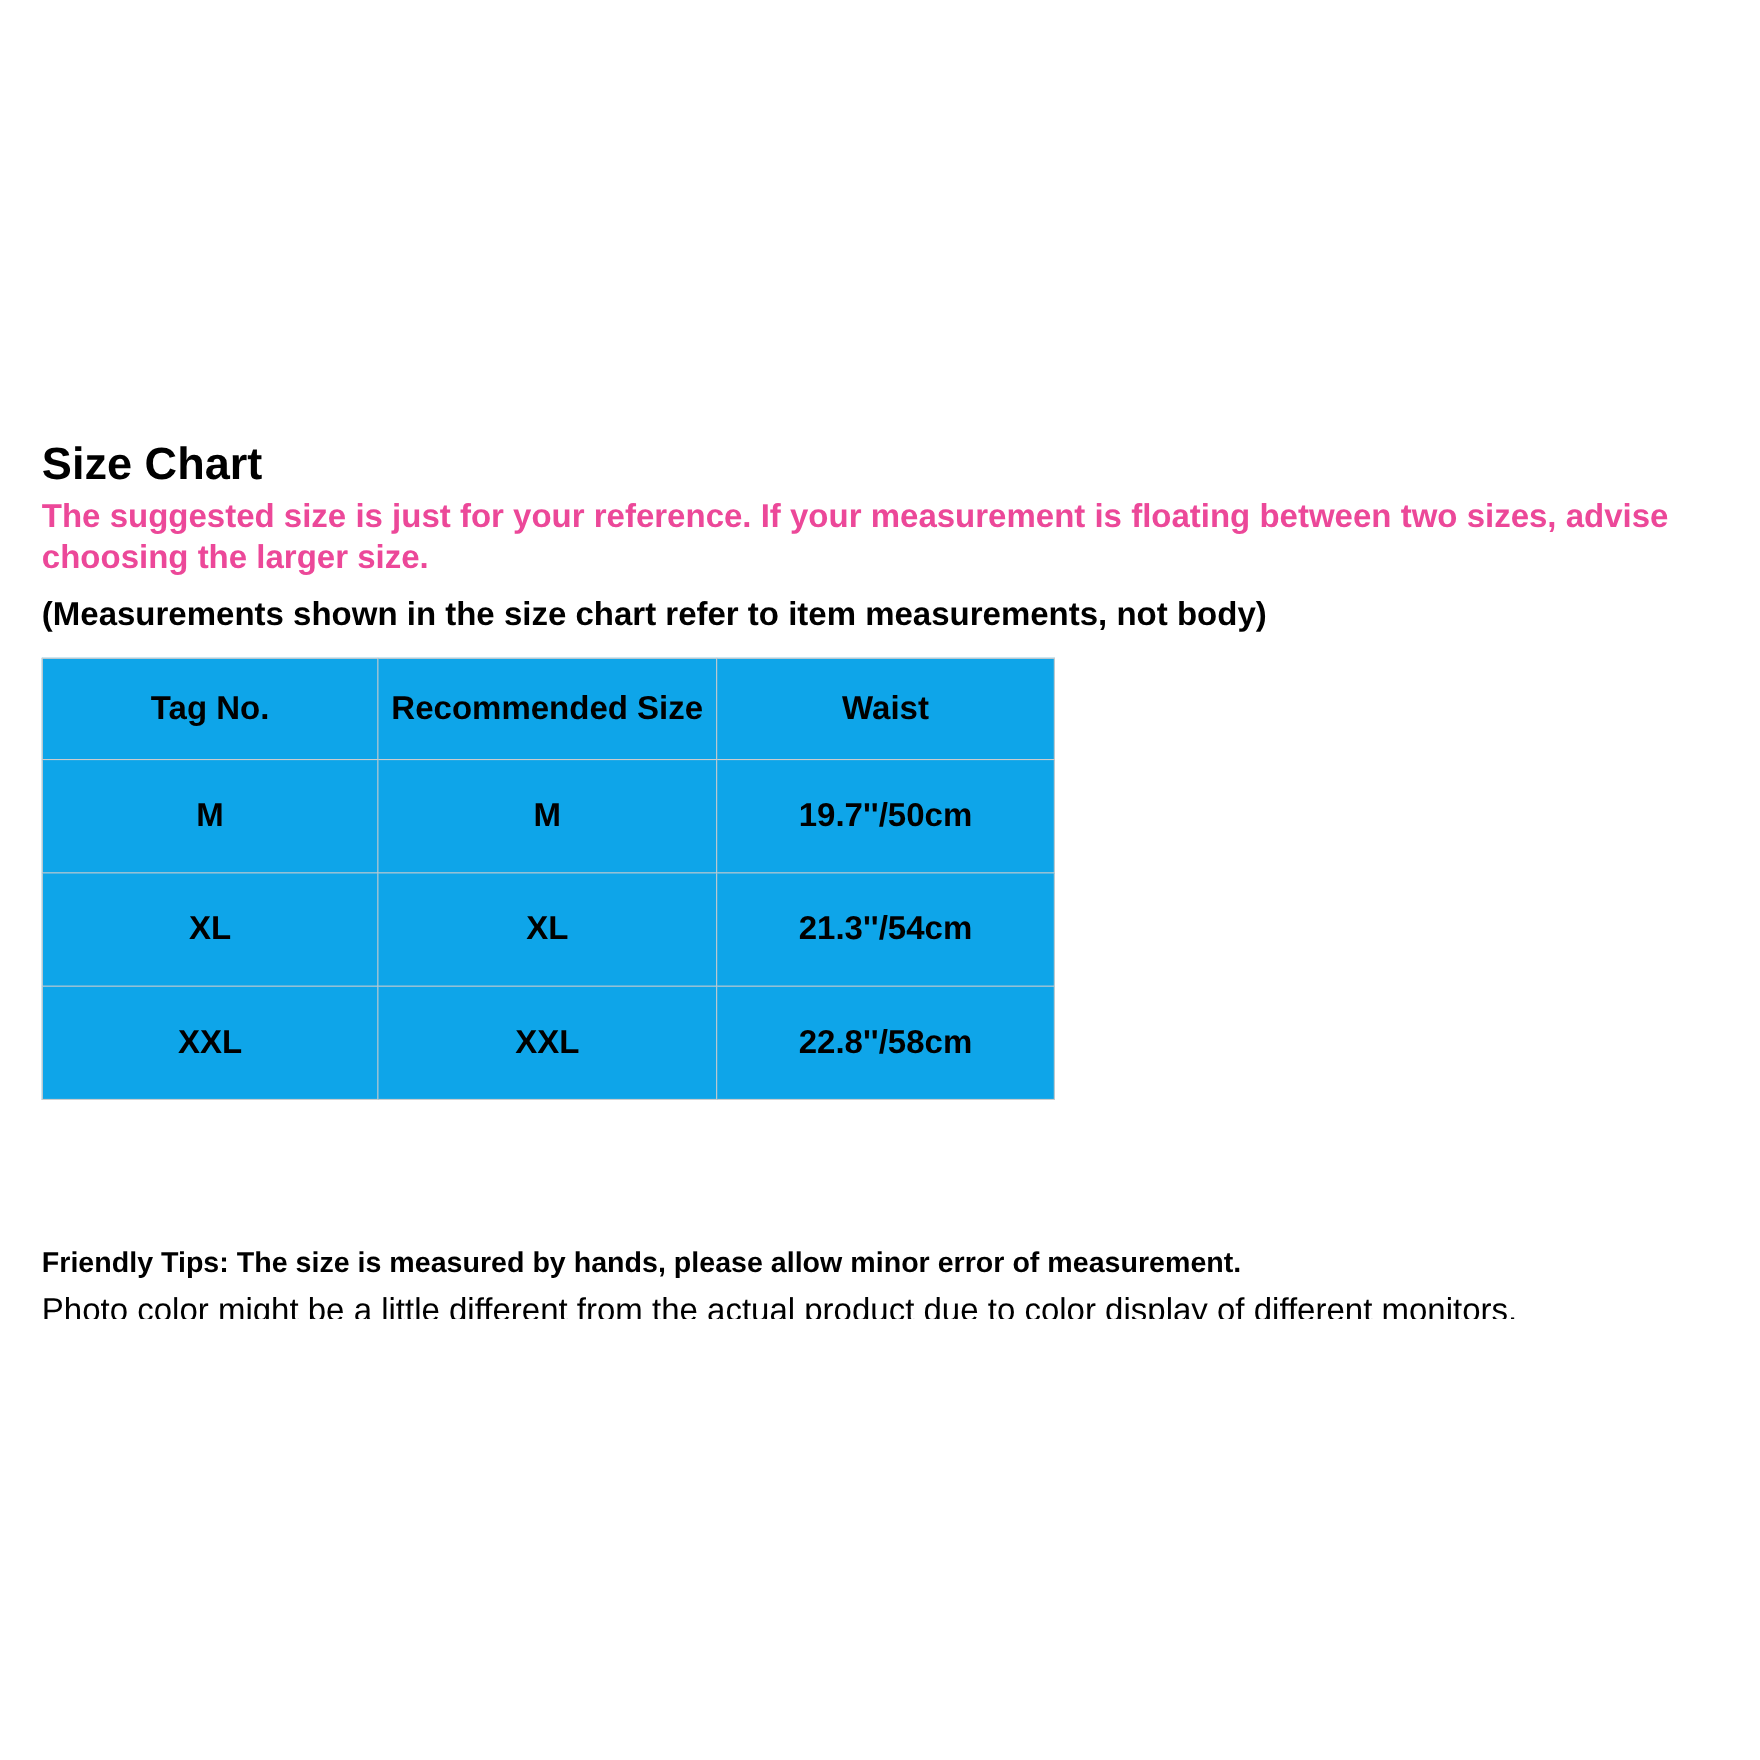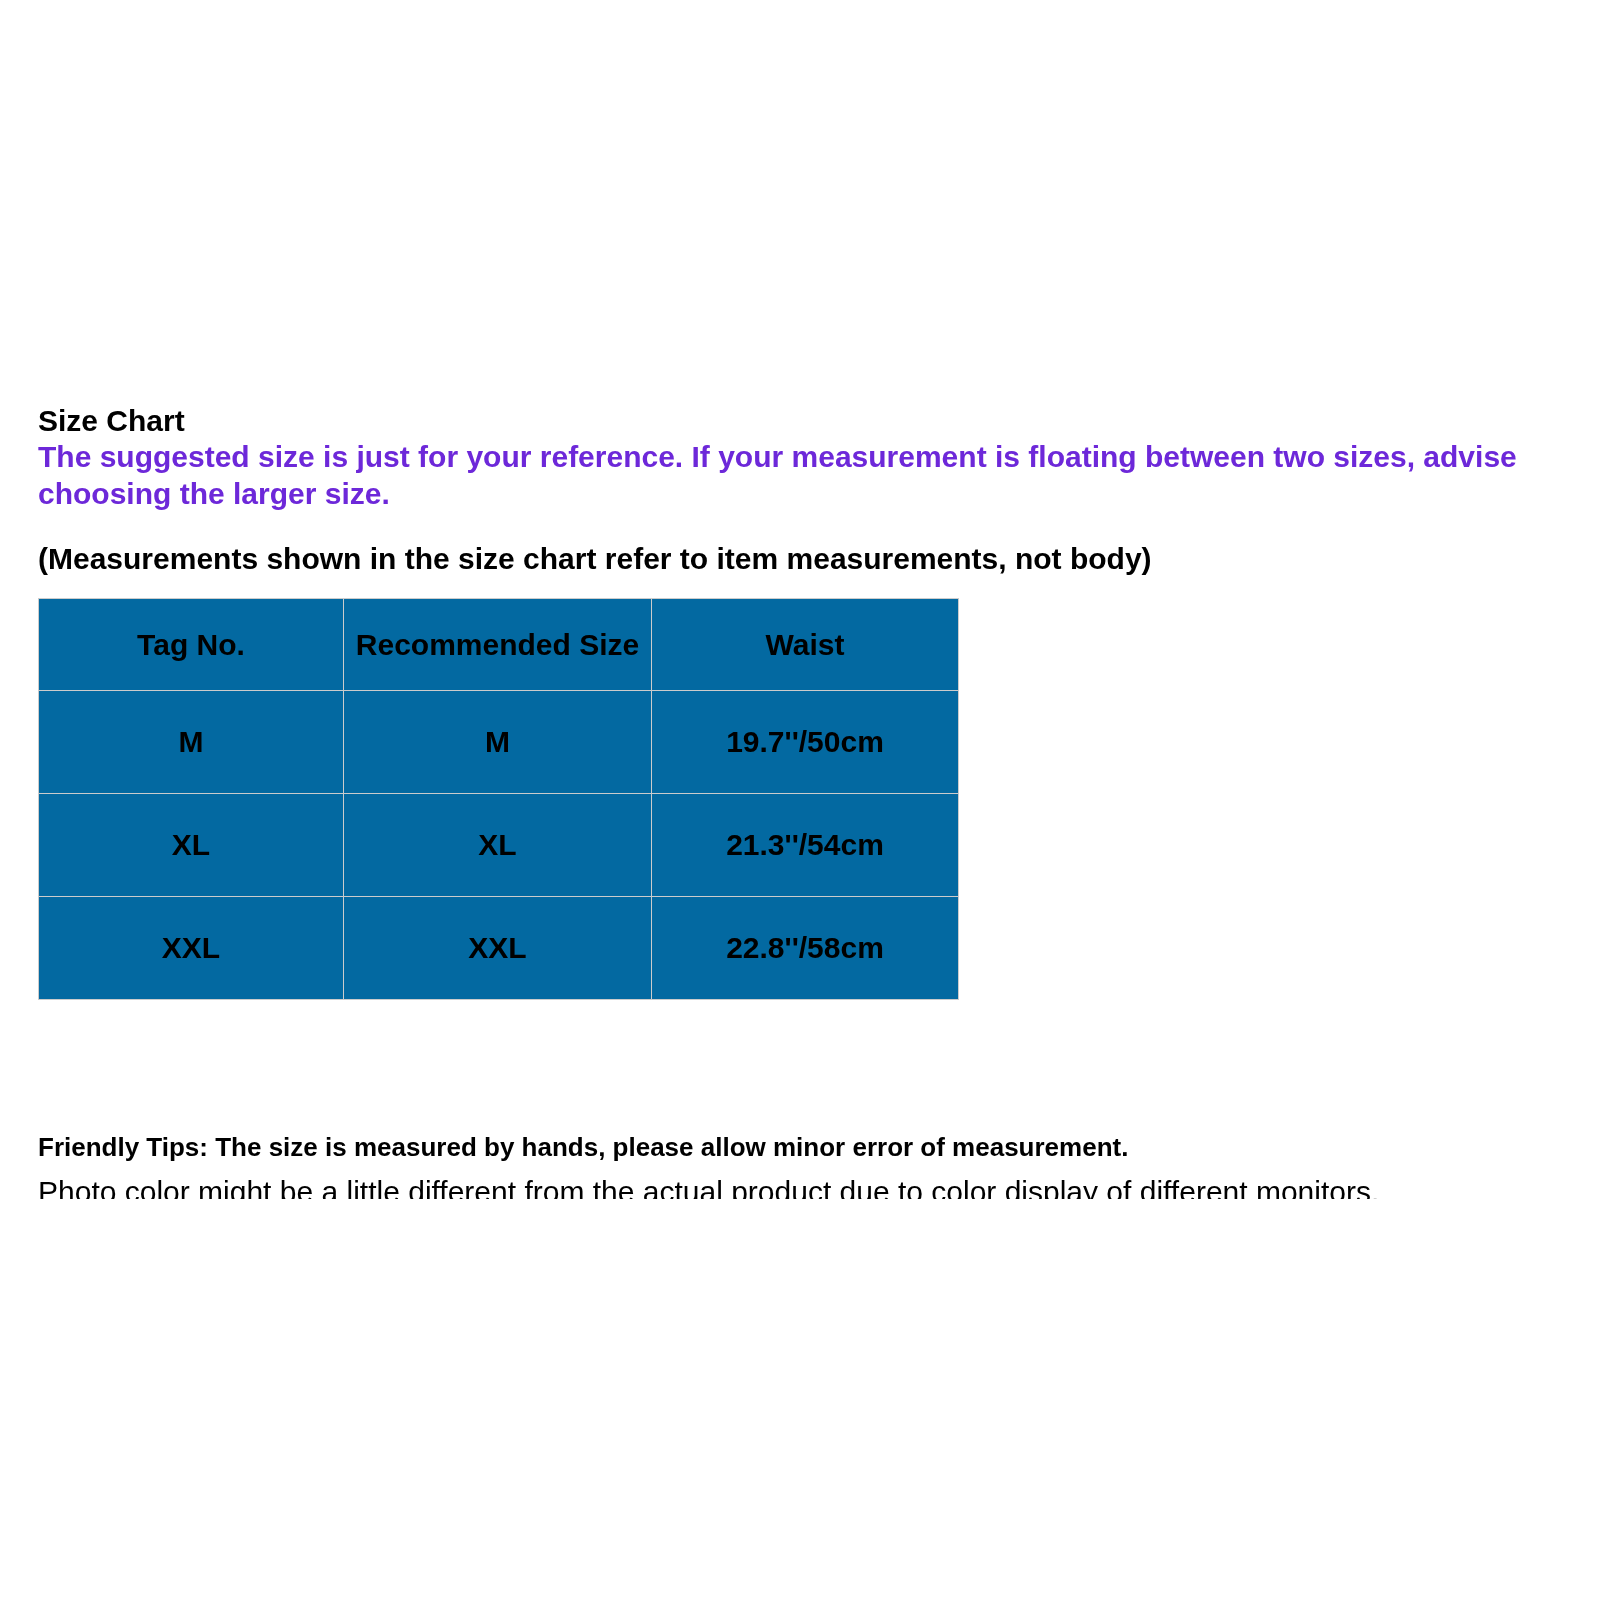--- a/index.html
+++ b/index.html
@@ -13,54 +13,54 @@
     position: relative;
     width: 1600px;
     height: 1600px;
     background: #ffffff;
     overflow: hidden;
   }
   .page-title {
     position: absolute;
     left: 38px;
     top: 403px;
-    font-size: 30px;
+    font-size: 41px;
     line-height: 36px;
     font-weight: 700;
     color: #000000;
     white-space: nowrap;
   }
   .notice {
     position: absolute;
     left: 38px;
-    top: 438px;
+    top: 451px;
     font-size: 30px;
     line-height: 37px;
     font-weight: 700;
-    color: #6d28d9;
+    color: #ec4899;
     white-space: nowrap;
   }
   .measure-note {
     position: absolute;
     left: 38px;
     top: 540px;
     font-size: 30px;
     line-height: 37px;
     font-weight: 700;
     white-space: nowrap;
     text-align: center;
   }
   table.size-table {
     position: absolute;
     left: 38px;
     top: 598px;
     width: 920px;
     border-collapse: collapse;
     table-layout: fixed;
-    background: #0369a1;
+    background: #0ea5e9;
   }
   table.size-table th,
   table.size-table td {
     border: 1px solid #cccccc;
     text-align: center;
     vertical-align: middle;
     font-size: 30px;
     font-weight: 700;
     color: #000000;
     padding: 0;

